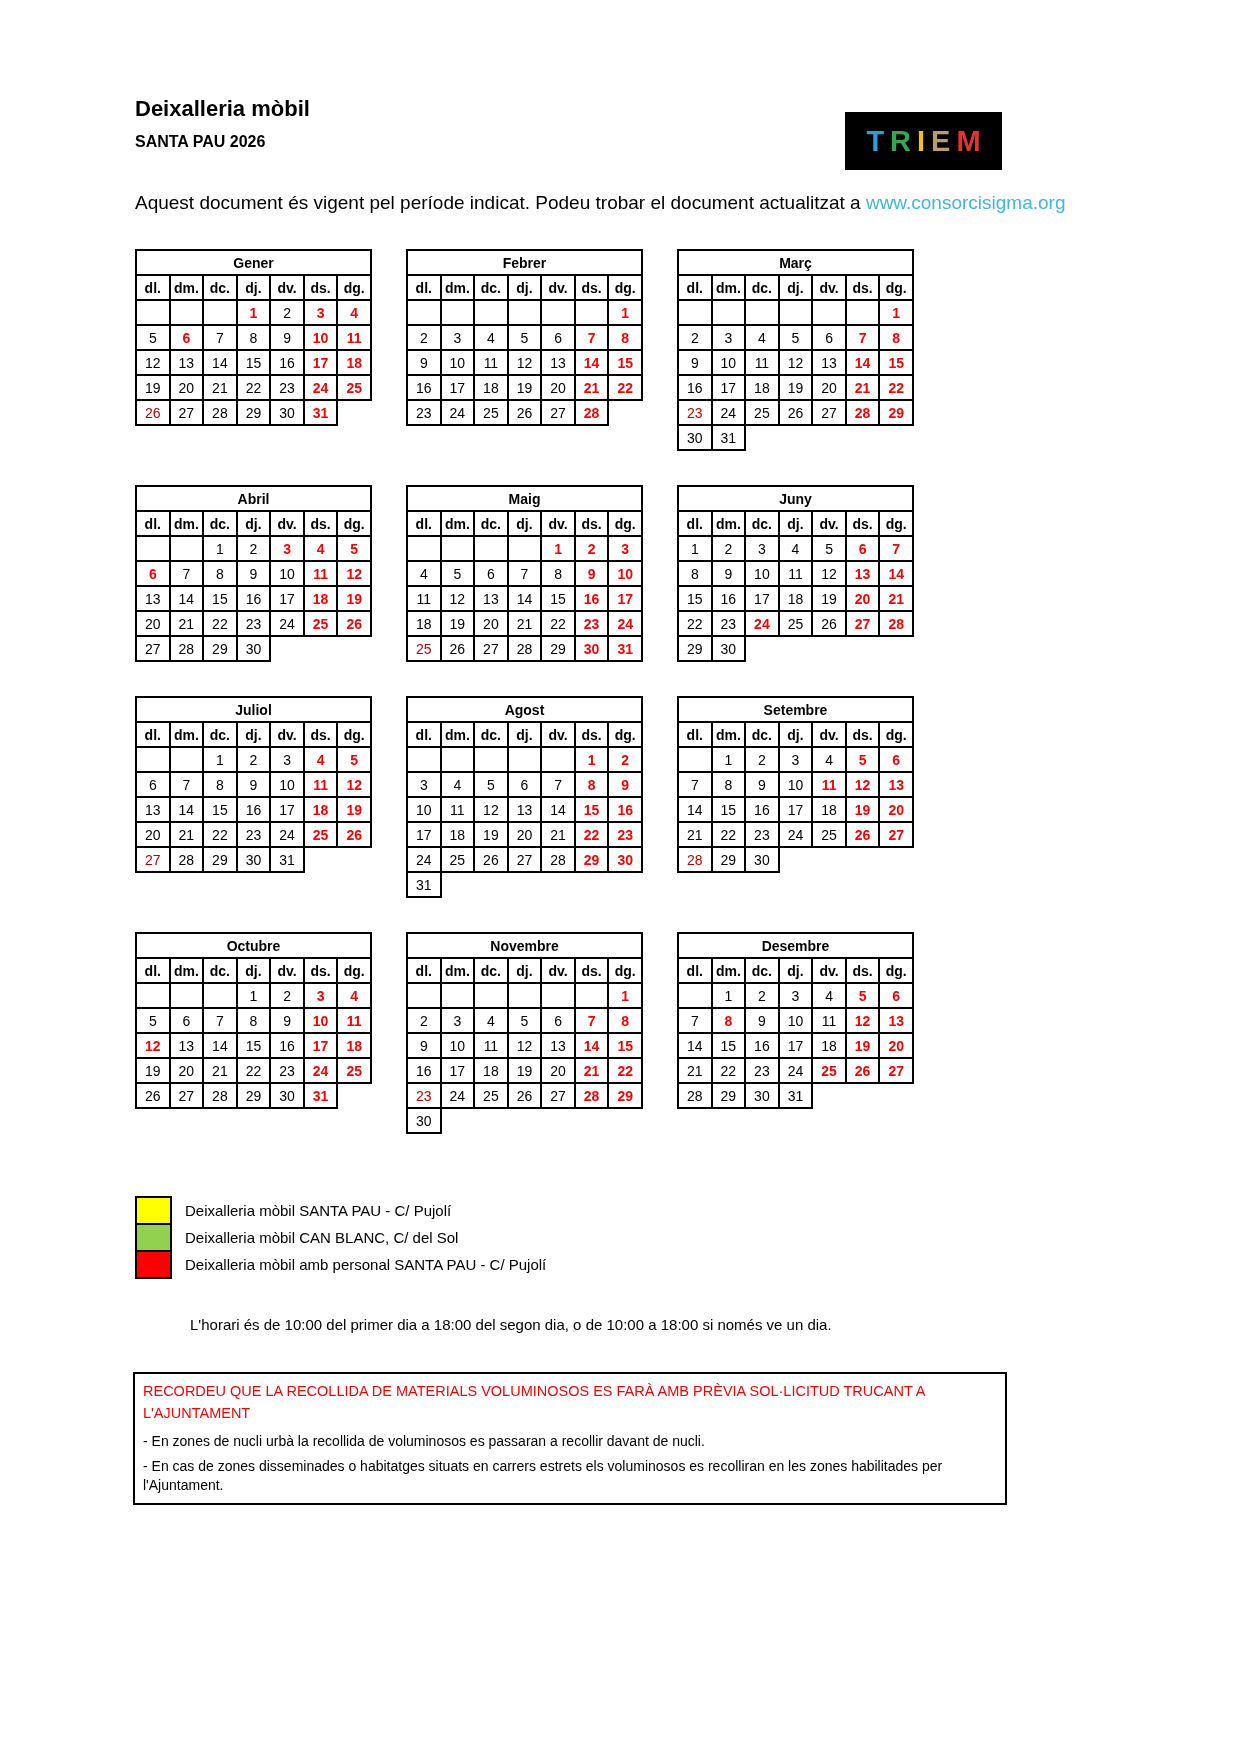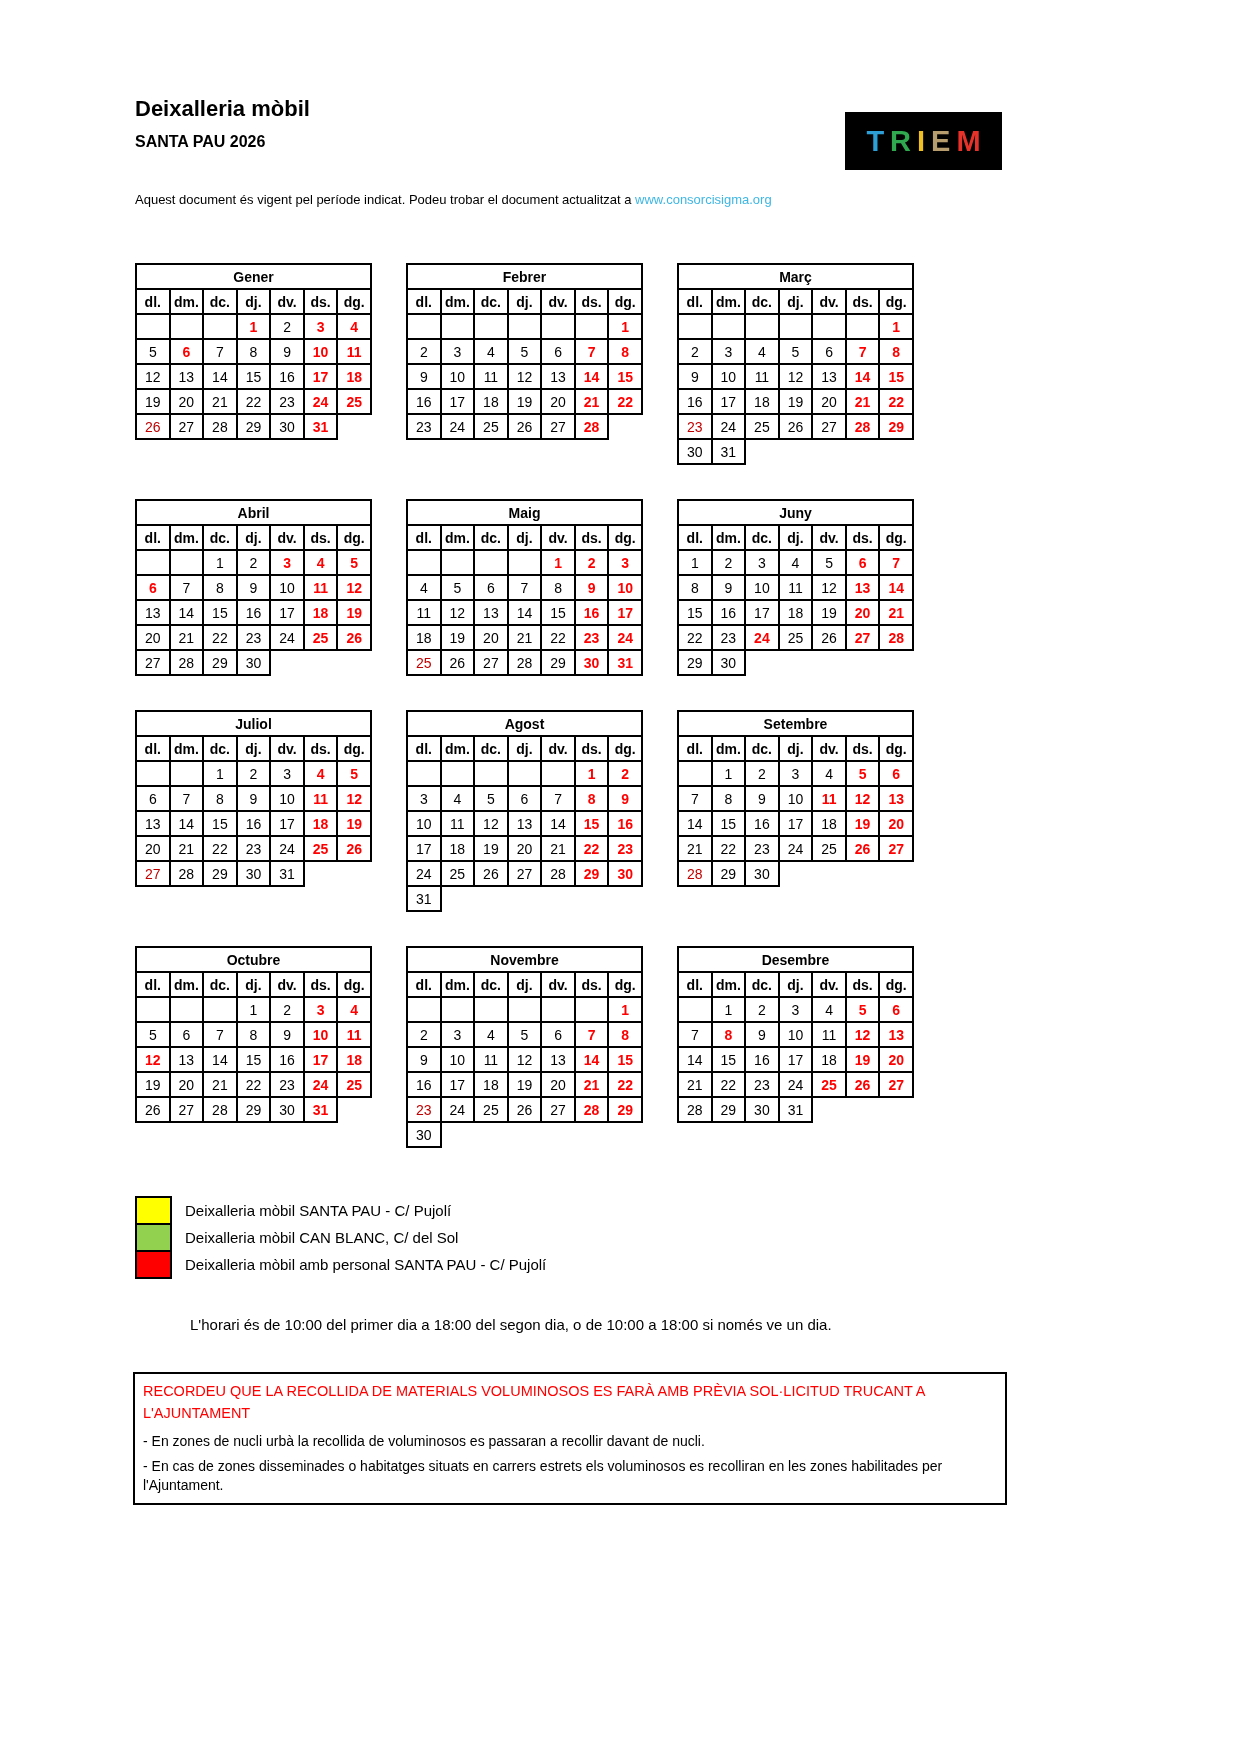--- a/index.html
+++ b/index.html
@@ -7,25 +7,25 @@
         font-family:"Liberation Sans",sans-serif;color:#000;overflow:hidden;}
 
   
   .header-block{position:absolute;left:135px;top:96px;}
   .title{font-size:22px;font-weight:bold;margin:0;}
   .subtitle{font-size:16px;font-weight:bold;margin:11px 0 0 0;}
   .logo{position:absolute;left:845px;top:112px;width:157px;height:58px;background:#000;
         display:flex;align-items:center;justify-content:center;}
   .logo span{font-weight:bold;font-size:29px;margin:0 3px;line-height:1;}
 
-  .intro{position:absolute;left:135px;top:192px;font-size:13px;margin:0;}
+  .intro{position:absolute;left:135px;top:192px;font-size:19px;margin:0;}
   .intro a{color:#3db7e4;text-decoration:none;cursor:pointer;}
 
   
-  #months-grid{position:absolute;left:135px;top:263px;display:grid;
+  #months-grid{position:absolute;left:135px;top:249px;display:grid;
                grid-template-columns:repeat(3,237px);column-gap:33px;row-gap:31px;
                align-items:start;gap:34px;}
   table.month{border-collapse:collapse;width:237px;table-layout:fixed;}
   table.month td{border:2px solid #000;height:23px;padding:0;text-align:center;
                  font-size:14px;background:#fff;overflow:hidden;}
   td.mtitle{background:#bfbfbf;font-weight:bold;font-size:15px;height:24px;}
   td.dhead{font-weight:bold;font-size:14px;}
   td.hol{color:#ff0000;font-weight:bold;}
   td.y{background:#ffff00;}
   td.g{background:#92d050;}

